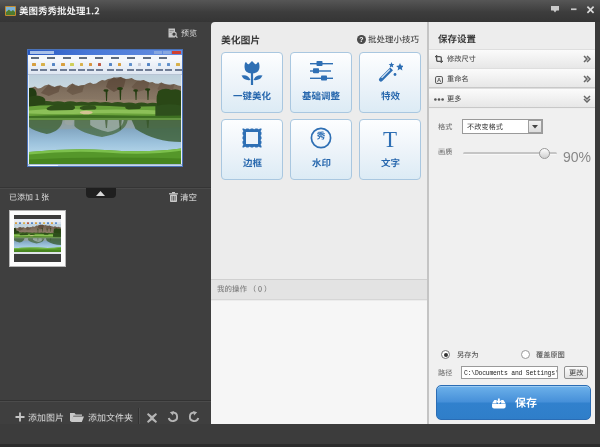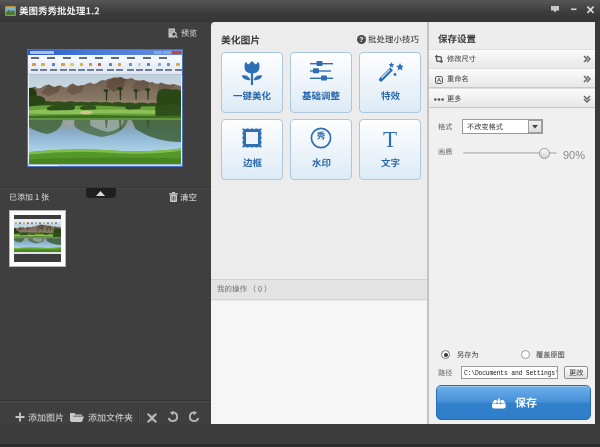--- a/index.html
+++ b/index.html
@@ -523,21 +523,21 @@
 <svg class="abs" style="left:532px;top:125px" width="6" height="3.5" viewBox="0 0 6 3.5">
       <path d="M0 0 H6 L3 3.5 Z" fill="#444"></path>
     </svg>
 <div style="position:absolute;left:438px;top:148.4px">
       <svg width="14.4" height="8.6" viewBox="0 0 14.4 8.6" style="display:block;overflow:visible">
         <path transform="translate(0,6.34) scale(0.007200)" fill="#777777" d="M79 -781H923V-693H79ZM455 -559H538V-173H455ZM337 -332V-220H657V-332ZM337 -516V-406H657V-516ZM259 -594H739V-142H259ZM823 -534H918V81H823ZM83 -528H180V-54H883V35H83Z M1196 -631H1954V-547H1196ZM1533 -743 1634 -739Q1630 -689 1625 -634Q1619 -580 1612 -528Q1606 -477 1599 -438H1508Q1513 -478 1518 -530Q1523 -583 1527 -639Q1531 -695 1533 -743ZM1597 -57 1664 -114Q1712 -96 1766 -73Q1819 -49 1868 -26Q1917 -2 1952 17L1886 80Q1852 60 1803 35Q1754 10 1700 -15Q1647 -39 1597 -57ZM1821 -844 1895 -769Q1821 -752 1731 -740Q1641 -727 1544 -718Q1446 -709 1348 -703Q1249 -697 1157 -694Q1155 -711 1148 -735Q1141 -759 1134 -774Q1224 -778 1320 -784Q1416 -790 1508 -799Q1600 -807 1680 -819Q1760 -831 1821 -844ZM1134 -774H1227V-493Q1227 -431 1222 -357Q1218 -284 1207 -208Q1195 -131 1173 -59Q1150 13 1113 73Q1104 65 1089 55Q1074 46 1058 37Q1042 28 1030 25Q1066 -31 1087 -97Q1108 -163 1118 -233Q1128 -302 1131 -369Q1134 -436 1134 -493ZM1539 -336H1637V-249Q1637 -219 1630 -185Q1624 -151 1603 -116Q1582 -80 1542 -45Q1502 -10 1437 23Q1372 55 1275 84Q1269 73 1258 60Q1247 46 1234 33Q1222 20 1211 11Q1303 -12 1363 -38Q1424 -65 1459 -93Q1495 -121 1512 -149Q1529 -177 1534 -203Q1539 -230 1539 -252ZM1292 -461H1885V-107H1785V-373H1387V-113H1292Z"></path>
       </svg>
     </div>
 <div class="abs" style="left:463px;top:152px;width:94px;height:2.5px;background:#c5c5c5;border-radius:2px;border-bottom:1px solid #f8f8f8"></div>
 <div class="abs" style="left:538.5px;top:148px;width:11px;height:11px;border-radius:50%;background:linear-gradient(#fdfdfd,#d0d0d0);border:1px solid #999"></div>
-<div class="abs" style="left:563px;top:149px;font-size:11px;color:#888">90%</div>
+<div class="abs" style="left:563px;top:149px;font-size:14px;color:#888">90%</div>
 <div class="abs" style="left:441px;top:350px;width:9px;height:9px;border-radius:50%;background:#fff;border:1px solid #777"></div>
 <div class="abs" style="left:443.5px;top:352.5px;width:4px;height:4px;border-radius:50%;background:#333"></div>
 <div style="position:absolute;left:457px;top:351px">
       <svg width="21.6" height="8.6" viewBox="0 0 21.6 8.6" style="display:block;overflow:visible">
         <path transform="translate(0,6.34) scale(0.007200)" fill="#555555" d="M71 -336H825V-251H71ZM790 -336H890Q890 -336 890 -329Q889 -322 889 -312Q888 -302 887 -295Q881 -187 873 -118Q865 -49 853 -10Q842 29 826 46Q809 64 789 72Q769 79 741 82Q717 84 674 84Q632 84 586 81Q585 60 576 33Q567 7 553 -12Q600 -9 641 -8Q682 -6 699 -6Q715 -6 724 -8Q733 -11 742 -18Q753 -28 762 -61Q770 -95 777 -158Q784 -222 790 -322ZM433 -434H533Q526 -362 512 -296Q499 -230 472 -173Q445 -115 398 -67Q352 -19 279 19Q206 58 100 84Q96 71 87 55Q78 40 68 25Q57 10 47 -0Q145 -22 211 -54Q277 -85 318 -126Q360 -166 382 -215Q405 -263 416 -318Q426 -373 433 -434ZM253 -710V-519H747V-710ZM159 -799H847V-429H159Z M1341 -270H1959V-182H1341ZM1423 -526H1822V-440H1423ZM1609 -347H1704V-21Q1704 17 1695 38Q1685 59 1657 70Q1629 80 1586 82Q1542 84 1479 84Q1476 64 1468 39Q1461 13 1451 -6Q1481 -5 1509 -5Q1537 -4 1558 -4Q1579 -4 1587 -5Q1600 -6 1605 -9Q1609 -13 1609 -23ZM1798 -526H1821L1841 -531L1901 -483Q1869 -448 1829 -413Q1788 -378 1745 -347Q1701 -315 1660 -291Q1651 -304 1635 -320Q1619 -337 1609 -347Q1644 -367 1680 -395Q1716 -423 1747 -453Q1779 -483 1798 -508ZM1059 -714H1942V-623H1059ZM1378 -845 1476 -821Q1440 -703 1385 -589Q1330 -474 1253 -375Q1176 -276 1072 -204Q1067 -216 1059 -233Q1051 -249 1042 -265Q1033 -281 1025 -292Q1094 -339 1149 -402Q1205 -464 1249 -538Q1293 -611 1326 -689Q1358 -767 1378 -845ZM1180 -432H1275V83H1180Z M2078 -607H2847V-511H2078ZM2808 -607H2907Q2907 -607 2906 -597Q2906 -588 2906 -578Q2906 -567 2905 -560Q2900 -412 2894 -308Q2888 -204 2881 -137Q2874 -70 2863 -31Q2853 7 2838 25Q2819 50 2798 59Q2777 69 2748 72Q2721 76 2677 75Q2634 75 2588 72Q2586 51 2577 23Q2568 -5 2554 -26Q2603 -22 2645 -21Q2687 -21 2706 -21Q2721 -20 2731 -23Q2741 -26 2749 -36Q2761 -48 2770 -83Q2778 -119 2786 -184Q2793 -249 2798 -349Q2803 -448 2808 -587ZM2399 -842H2496V-716Q2496 -649 2490 -571Q2484 -493 2464 -409Q2445 -325 2405 -241Q2365 -157 2297 -79Q2230 0 2127 68Q2120 57 2106 44Q2093 31 2079 18Q2064 6 2052 -2Q2150 -64 2213 -136Q2277 -208 2315 -285Q2353 -362 2371 -438Q2389 -514 2394 -585Q2399 -656 2399 -716ZM2150 -783 2233 -818Q2262 -784 2292 -742Q2323 -700 2337 -669L2250 -630Q2241 -651 2225 -677Q2209 -704 2189 -732Q2170 -760 2150 -783ZM2491 -363 2570 -401Q2595 -372 2621 -338Q2646 -304 2668 -272Q2690 -239 2703 -213L2618 -169Q2607 -195 2586 -229Q2565 -264 2541 -299Q2516 -334 2491 -363Z"></path>
       </svg>
     </div>
 <div class="abs" style="left:521px;top:350px;width:9px;height:9px;border-radius:50%;background:#fff;border:1px solid #999"></div>
 <div style="position:absolute;left:536px;top:351px">
       <svg width="28.8" height="8.6" viewBox="0 0 28.8 8.6" style="display:block;overflow:visible">

